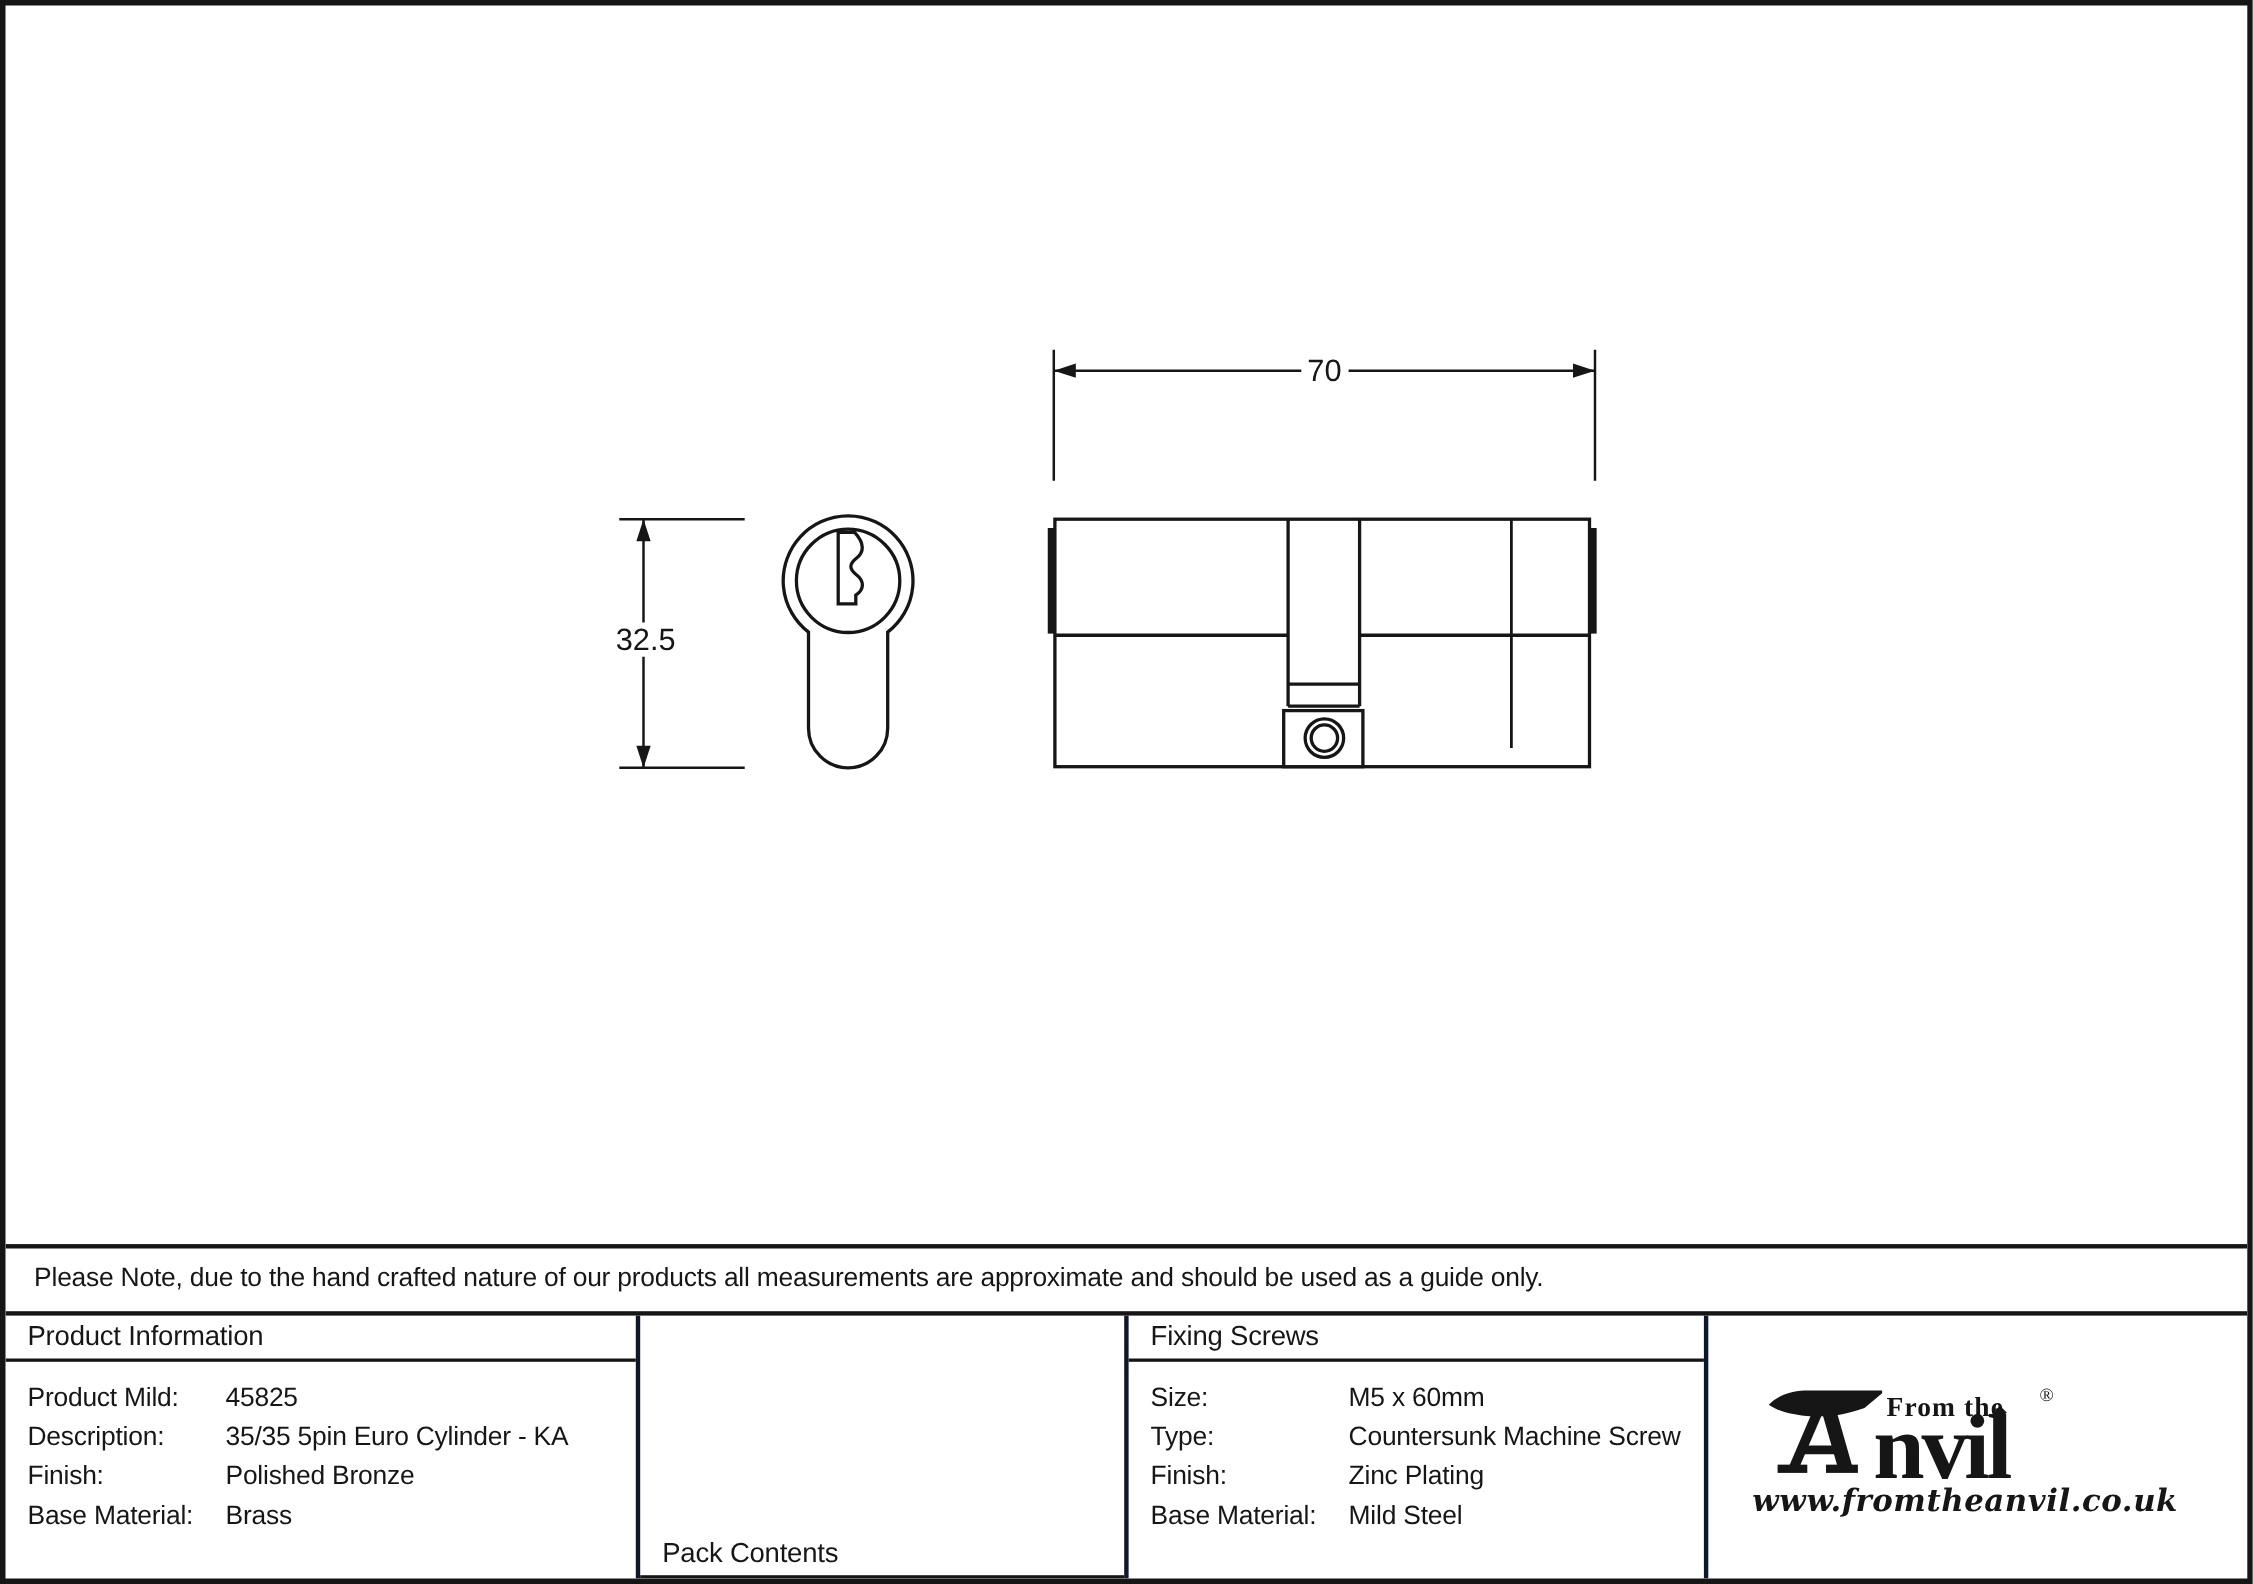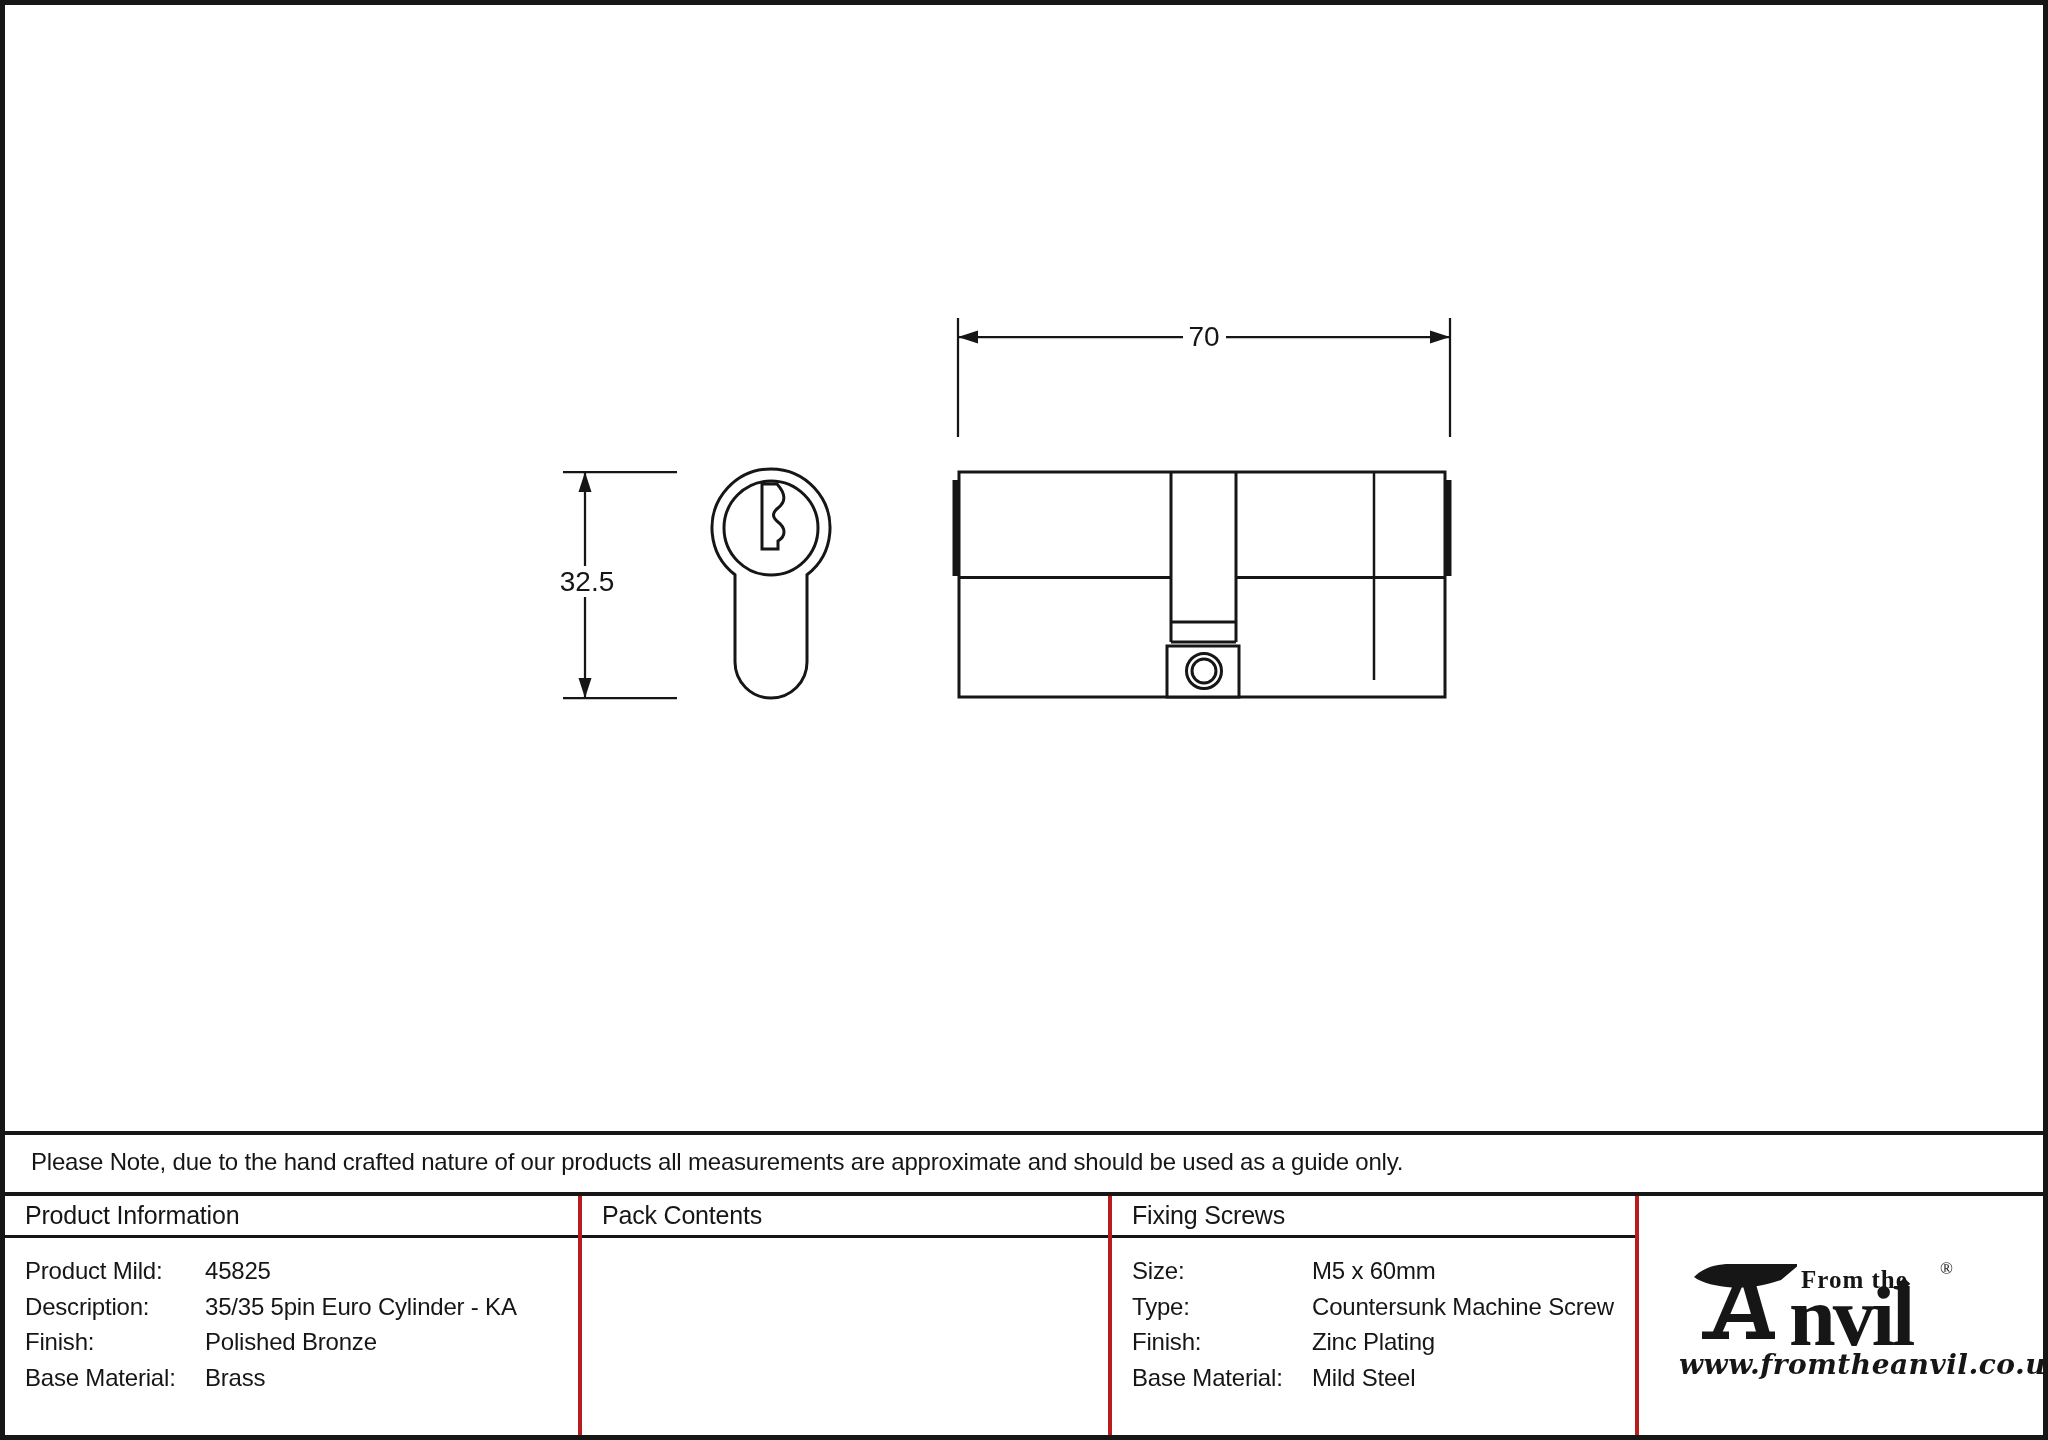--- a/index.html
+++ b/index.html
@@ -21,23 +21,23 @@
 
   .note-band {
     height:53px; display:flex; align-items:center;
     padding-left:26px; font-size:24px; letter-spacing:-0.2px;
   }
 
   .info-table {
     position:absolute; left:0; right:0; top:57px; bottom:0;
     border-top:4px solid #161616; display:flex;
   }
-  .col { border-right:4px solid #b91c1c; display:flex; flex-direction:column; }
+  .col { border-right:4px solid #0f172a; display:flex; flex-direction:column; }
   .col.c1 { width:577px; }
-  .col.c2 { width:530px; }
+  .col.c2 { width:444px;justify-content:flex-end; }
   .col.c3 { width:527px; }
   .col.c4 { flex:1; border-right:none; position:relative; }
 
   .col-header {
     height:42px; border-bottom:3px solid #161616;
     display:flex; align-items:center; padding-left:20px;
     font-size:25px; letter-spacing:-0.2px;
   }
   .col-body { padding:15px 10px 0 20px; }
   .spec-row { display:flex; font-size:24px; line-height:35.5px; letter-spacing:-0.2px; }

